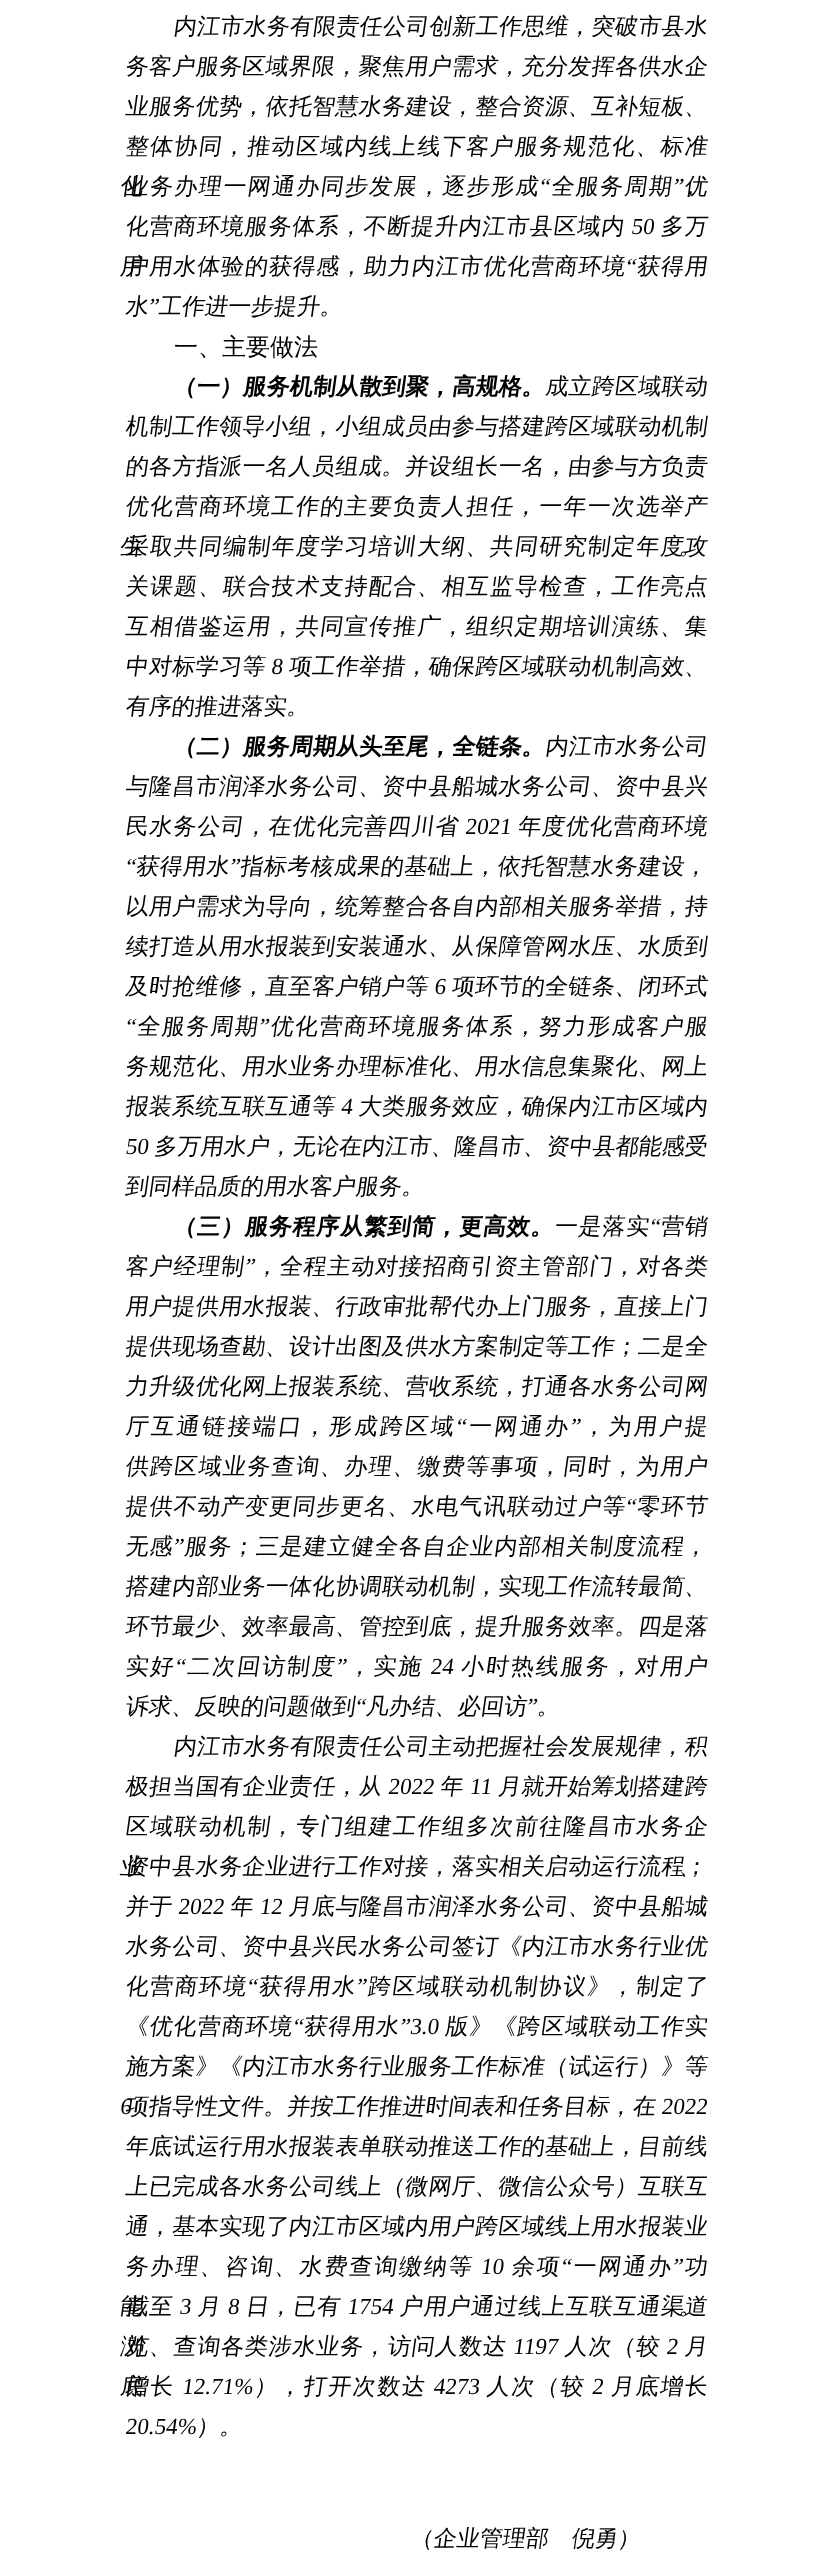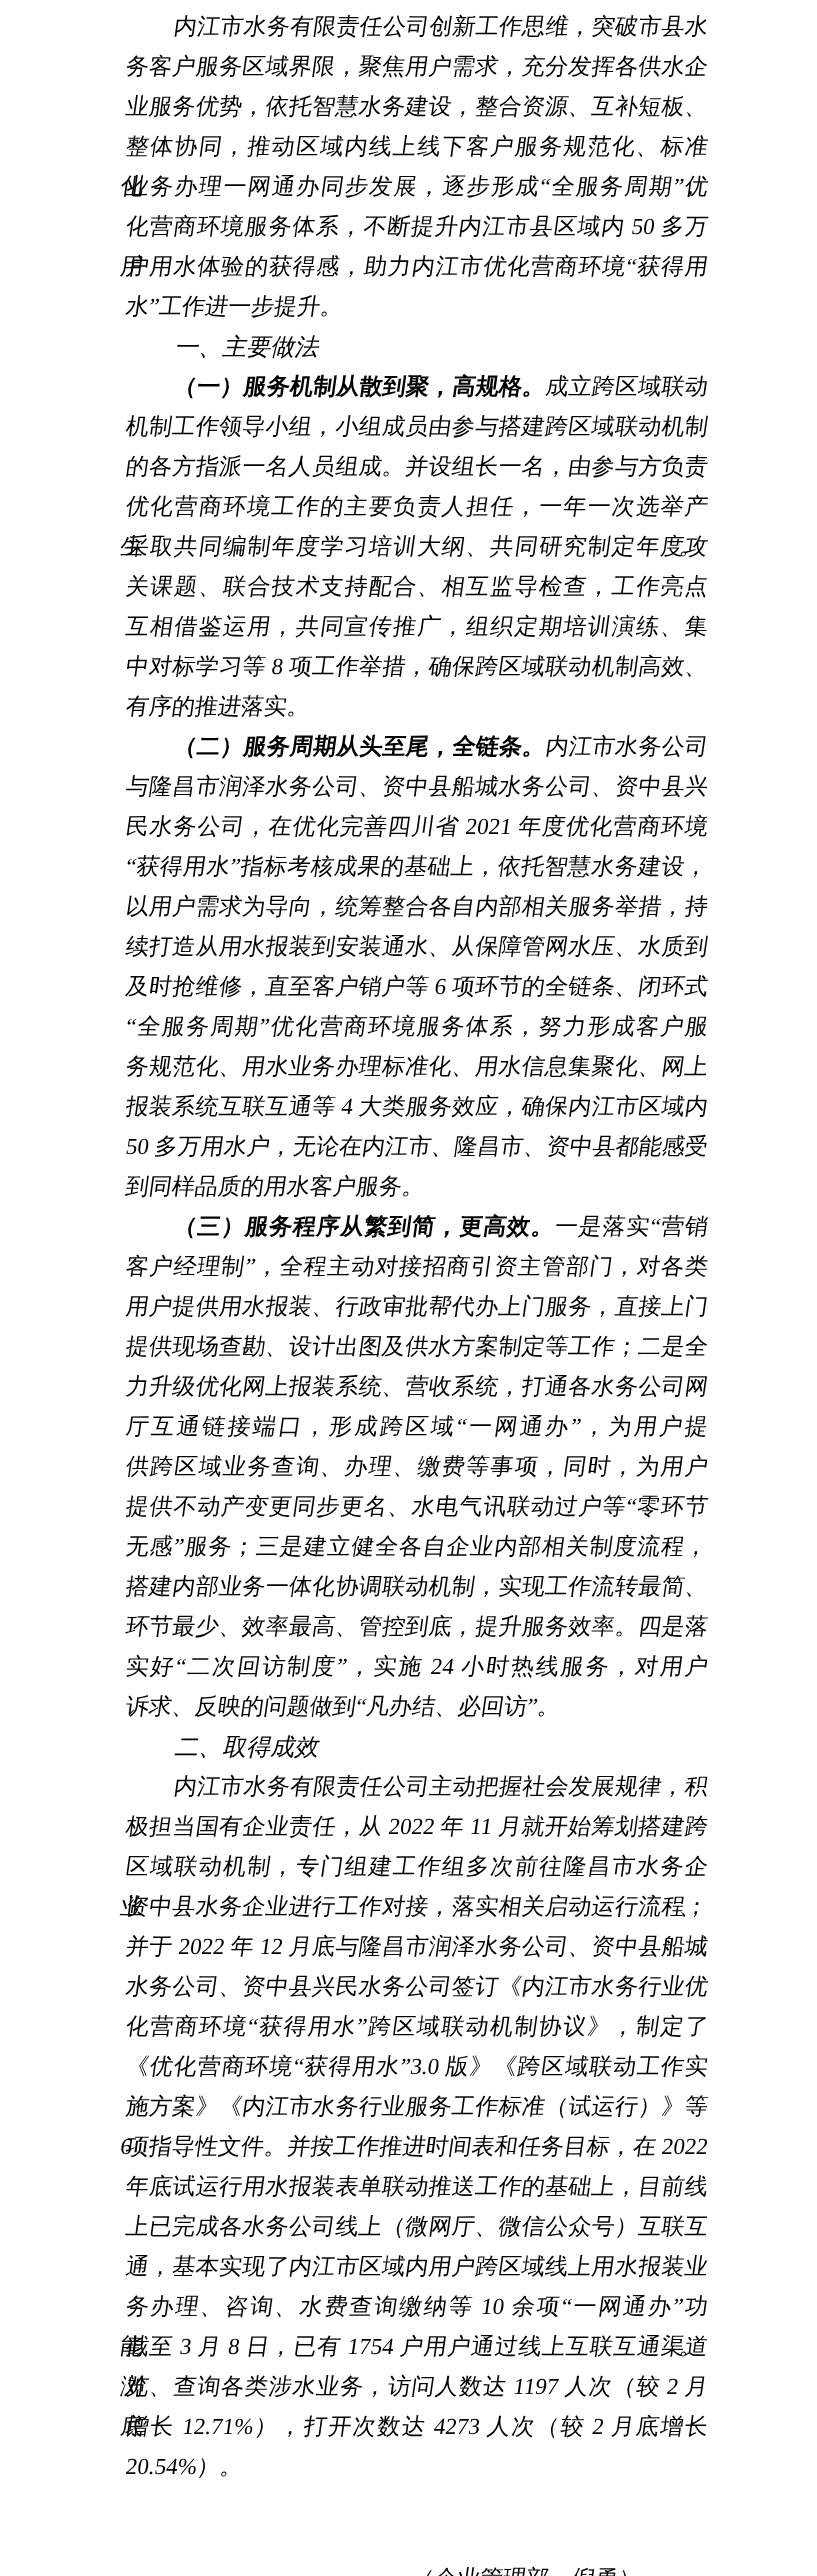--- a/index.html
+++ b/index.html
@@ -31,21 +31,20 @@
     white-space: normal;
   }
   .line.first { padding-left: 48px; }          
   .line.last  { text-align-last: left; }       
   .para.heading .line {
     font-family: "Liberation Sans", "DejaVu Sans", sans-serif;
     font-weight: bold;
     font-size: 24px;
     transform: none;               
     text-align-last: left;
-    font-style: italic;
   }
   .seg-subhead { font-weight: bold; }          
   .seg-normal  { font-weight: normal; }
   .para.signature .line {
     margin-top: 72px;
     text-align: right;
     text-align-last: right;
     padding-right: 67px;
   }
 </style>
@@ -101,23 +100,20 @@
         <div class="line"><span class="seg-normal">力升级优化网上报装系统、营收系统，打通各水务公司网</span></div>
         <div class="line"><span class="seg-normal">厅互通链接端口，形成跨区域“一网通办”，为用户提</span></div>
         <div class="line"><span class="seg-normal">供跨区域业务查询、办理、缴费等事项，同时，为用户</span></div>
         <div class="line"><span class="seg-normal">提供不动产变更同步更名、水电气讯联动过户等“零环节</span></div>
         <div class="line"><span class="seg-normal">无感”服务；三是建立健全各自企业内部相关制度流程，</span></div>
         <div class="line"><span class="seg-normal">搭建内部业务一体化协调联动机制，实现工作流转最简、</span></div>
         <div class="line"><span class="seg-normal">环节最少、效率最高、管控到底，提升服务效率。四是落</span></div>
         <div class="line"><span class="seg-normal">实好“二次回访制度”，实施 24 小时热线服务，对用户</span></div>
         <div class="line last"><span class="seg-normal">诉求、反映的问题做到“凡办结、必回访”。</span></div>
       </div>
-      <div class="para heading">
-        <div class="line first last"><span class="seg-normal">二、取得成效</span></div>
-      </div>
       <div class="para body">
         <div class="line first"><span class="seg-normal">内江市水务有限责任公司主动把握社会发展规律，积</span></div>
         <div class="line"><span class="seg-normal">极担当国有企业责任，从 2022 年 11 月就开始筹划搭建跨</span></div>
         <div class="line"><span class="seg-normal">区域联动机制，专门组建工作组多次前往隆昌市水务企业、</span></div>
         <div class="line"><span class="seg-normal">资中县水务企业进行工作对接，落实相关启动运行流程；</span></div>
         <div class="line"><span class="seg-normal">并于 2022 年 12 月底与隆昌市润泽水务公司、资中县船城</span></div>
         <div class="line"><span class="seg-normal">水务公司、资中县兴民水务公司签订《内江市水务行业优</span></div>
         <div class="line"><span class="seg-normal">化营商环境“获得用水”跨区域联动机制协议》，制定了</span></div>
         <div class="line"><span class="seg-normal">《优化营商环境“获得用水”3.0 版》《跨区域联动工作实</span></div>
         <div class="line"><span class="seg-normal">施方案》《内江市水务行业服务工作标准（试运行）》等 6</span></div>

